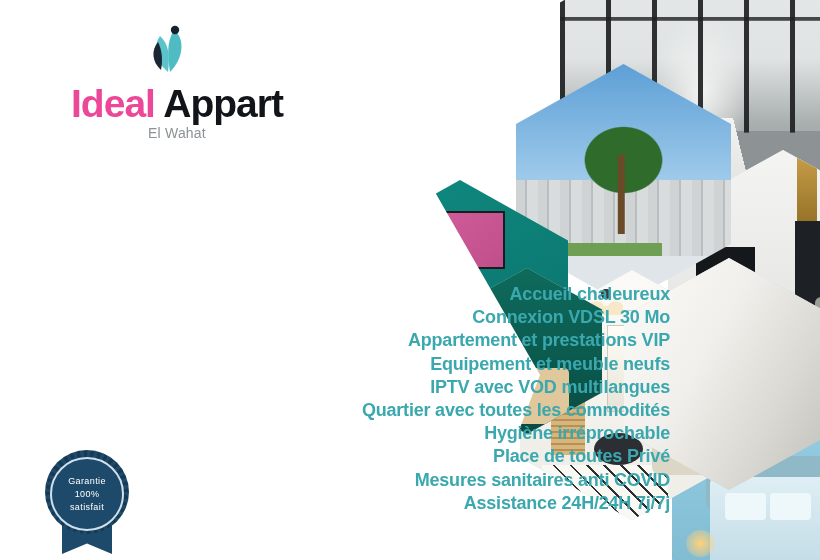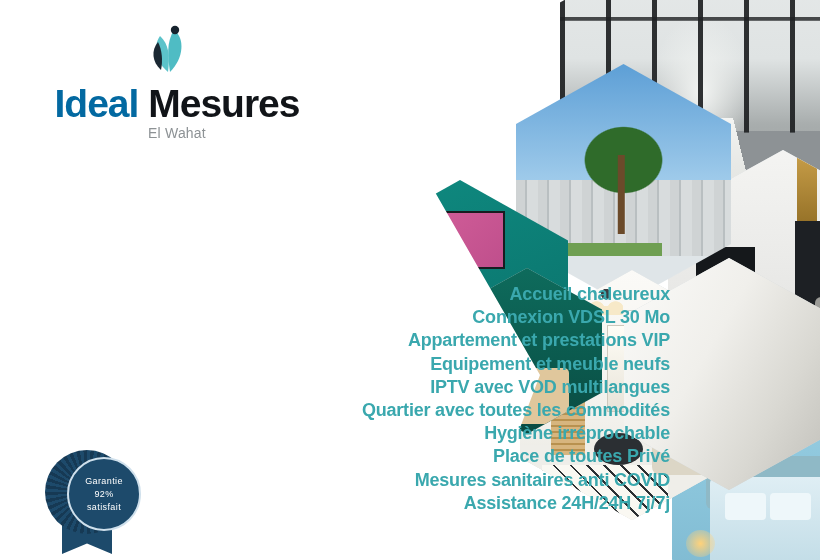--- a/index.html
+++ b/index.html
@@ -185,21 +185,21 @@
     clip-path:polygon(0 0,455px 0,389px 112px,540px 375px,470px 560px,0 560px);
   }
 
   
   #logo{position:absolute;left:52px;top:22px;width:250px;}
   #logo-mark{position:relative;width:48px;height:56px;margin:0 auto 6px 92px;}
   #logo-word{
     font-size:39px;font-weight:bold;letter-spacing:-1px;line-height:1;
     text-align:center;white-space:nowrap;
   }
-  #logo-word .w1{color:#0369a1;}
+  #logo-word .w1{color:#ec4899;}
   #logo-word .w2{color:#111418;}
   #logo-sub{
     margin-top:2px;text-align:center;
     font-size:14px;color:#8d9295;letter-spacing:.2px;
   }
 
   
   #features{
     position:absolute;left:20px;top:283px;width:650px;
     text-align:right;
@@ -220,21 +220,21 @@
     background:#1d4a6b;
     -webkit-clip-path:polygon(0 0,100% 0,100% 100%,50% 80%,0 100%);
     clip-path:polygon(0 0,100% 0,100% 100%,50% 80%,0 100%);
   }
   #badge .seal{
     position:absolute;left:8px;top:0;width:84px;height:84px;border-radius:50%;
     background:
       repeating-conic-gradient(#1d4a6b 0deg 5deg,#163954 5deg 10deg);
   }
   #badge .seal-in{
-    position:absolute;left:22px;top:7px;width:70px;height:70px;border-radius:50%;
+    position:absolute;left:5px;top:7px;width:70px;height:70px;border-radius:50%;
     background:#1d4a6b;border:2px solid #cfe0ec;
     display:flex;flex-direction:column;align-items:center;justify-content:center;
   }
   #badge .bt{color:#ffffff;font-size:9px;line-height:13px;text-align:center;letter-spacing:.4px;}
 </style>
 </head>
 <body>
 
 <div id="poster">
 
@@ -308,21 +308,21 @@
     <div id="logo-mark">
       <svg width="48" height="56" viewBox="0 0 48 56" aria-hidden="true">
         <path d="M30 8 C41 16 40 36 26 50 C24 36 22 20 30 8 Z" fill="#4fbcc4"></path>
         <path d="M16 14 C25 22 26 34 24 50 C12 40 8 26 16 14 Z" fill="#5cc3ca"></path>
         <path d="M14 20 C18 28 19 38 17 48 C8 40 7 28 14 20 Z" fill="#1b2833"></path>
         <circle cx="31" cy="8" r="4.2" fill="#16232e"></circle>
       </svg>
     </div>
     <div id="logo-word">
       <span class="w1">Ideal</span>
-      <span class="w2">Mesures</span>
+      <span class="w2">Appart</span>
     </div>
     <div id="logo-sub">El Wahat</div>
   </div>
 
   <div id="features">
     <span class="line">Accueil chaleureux</span>
     <span class="line">Connexion VDSL 30 Mo</span>
     <span class="line">Appartement et prestations  VIP</span>
     <span class="line">Equipement et meuble neufs</span>
     <span class="line">IPTV avec VOD multilangues</span>
@@ -331,19 +331,19 @@
     <span class="line">Place de toutes Privé</span>
     <span class="line">Mesures sanitaires anti COVID</span>
     <span class="line">Assistance 24H/24H 7j/7j</span>
   </div>
 
   <div id="badge">
     <div class="ribbon"></div>
     <div class="seal">
       <div class="seal-in">
         <div class="bt">Garantie</div>
-        <div class="bt">92%</div>
+        <div class="bt">100%</div>
         <div class="bt">satisfait</div>
       </div>
     </div>
   </div>
 
 </div>
 
 </body></html>

